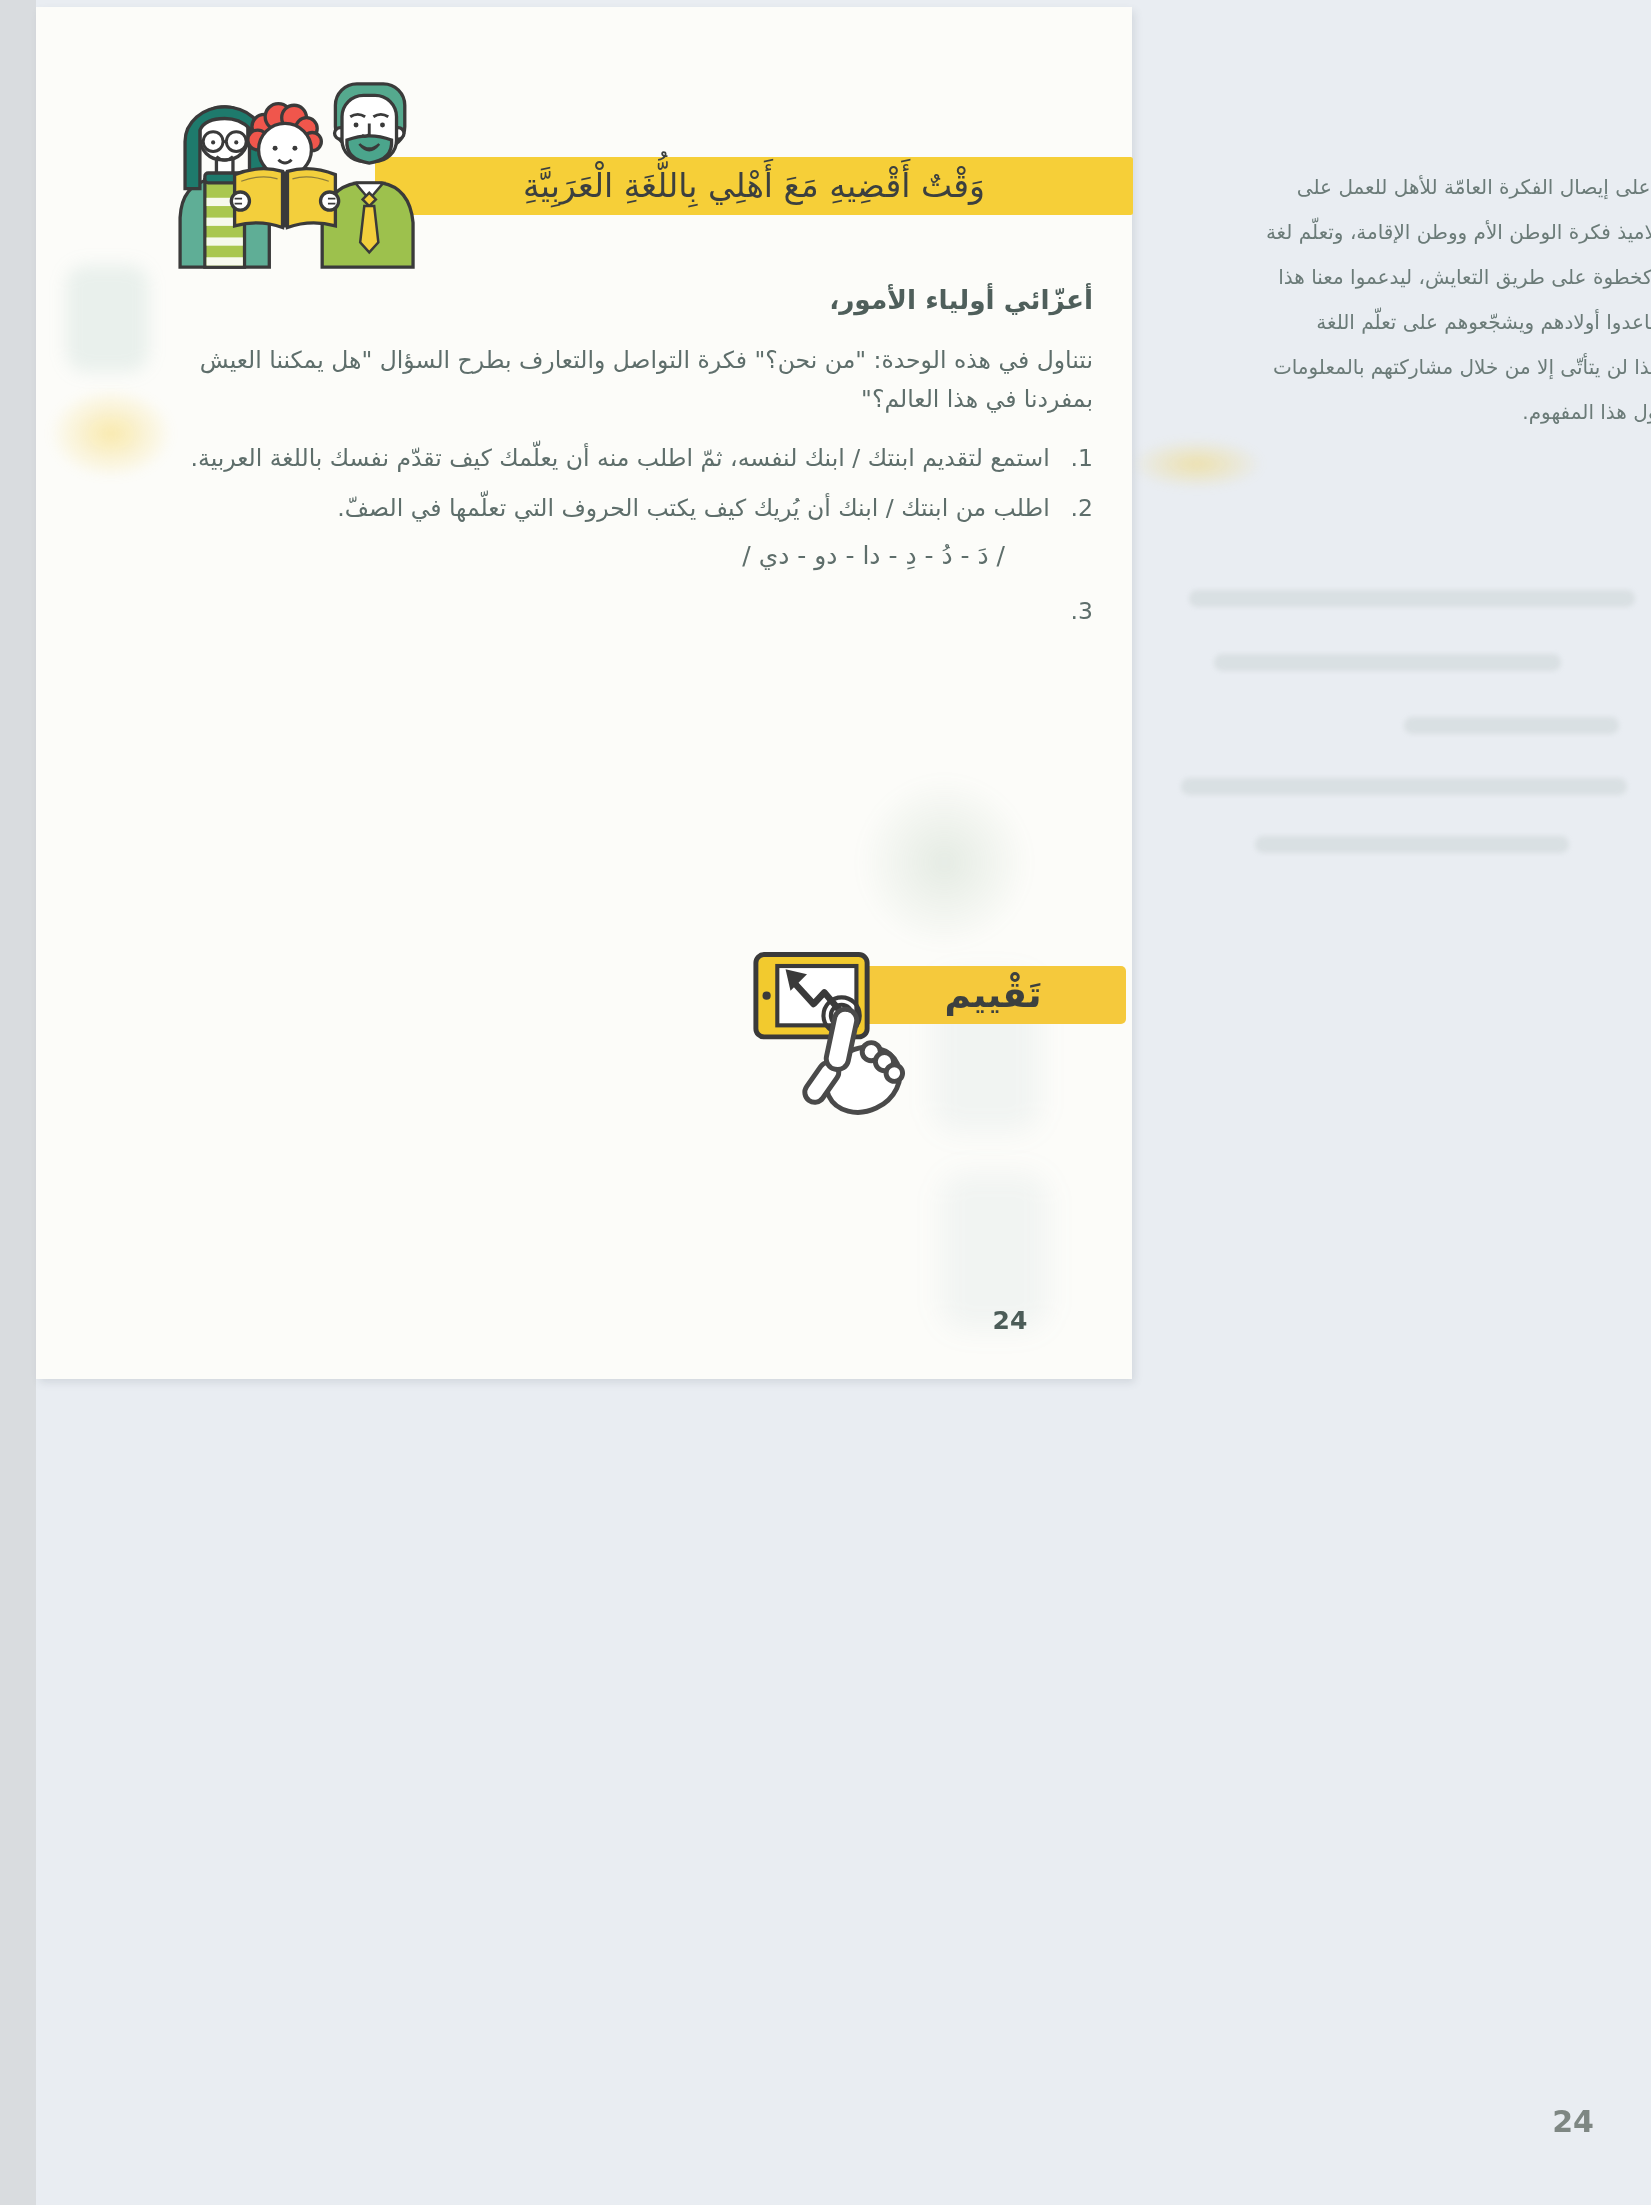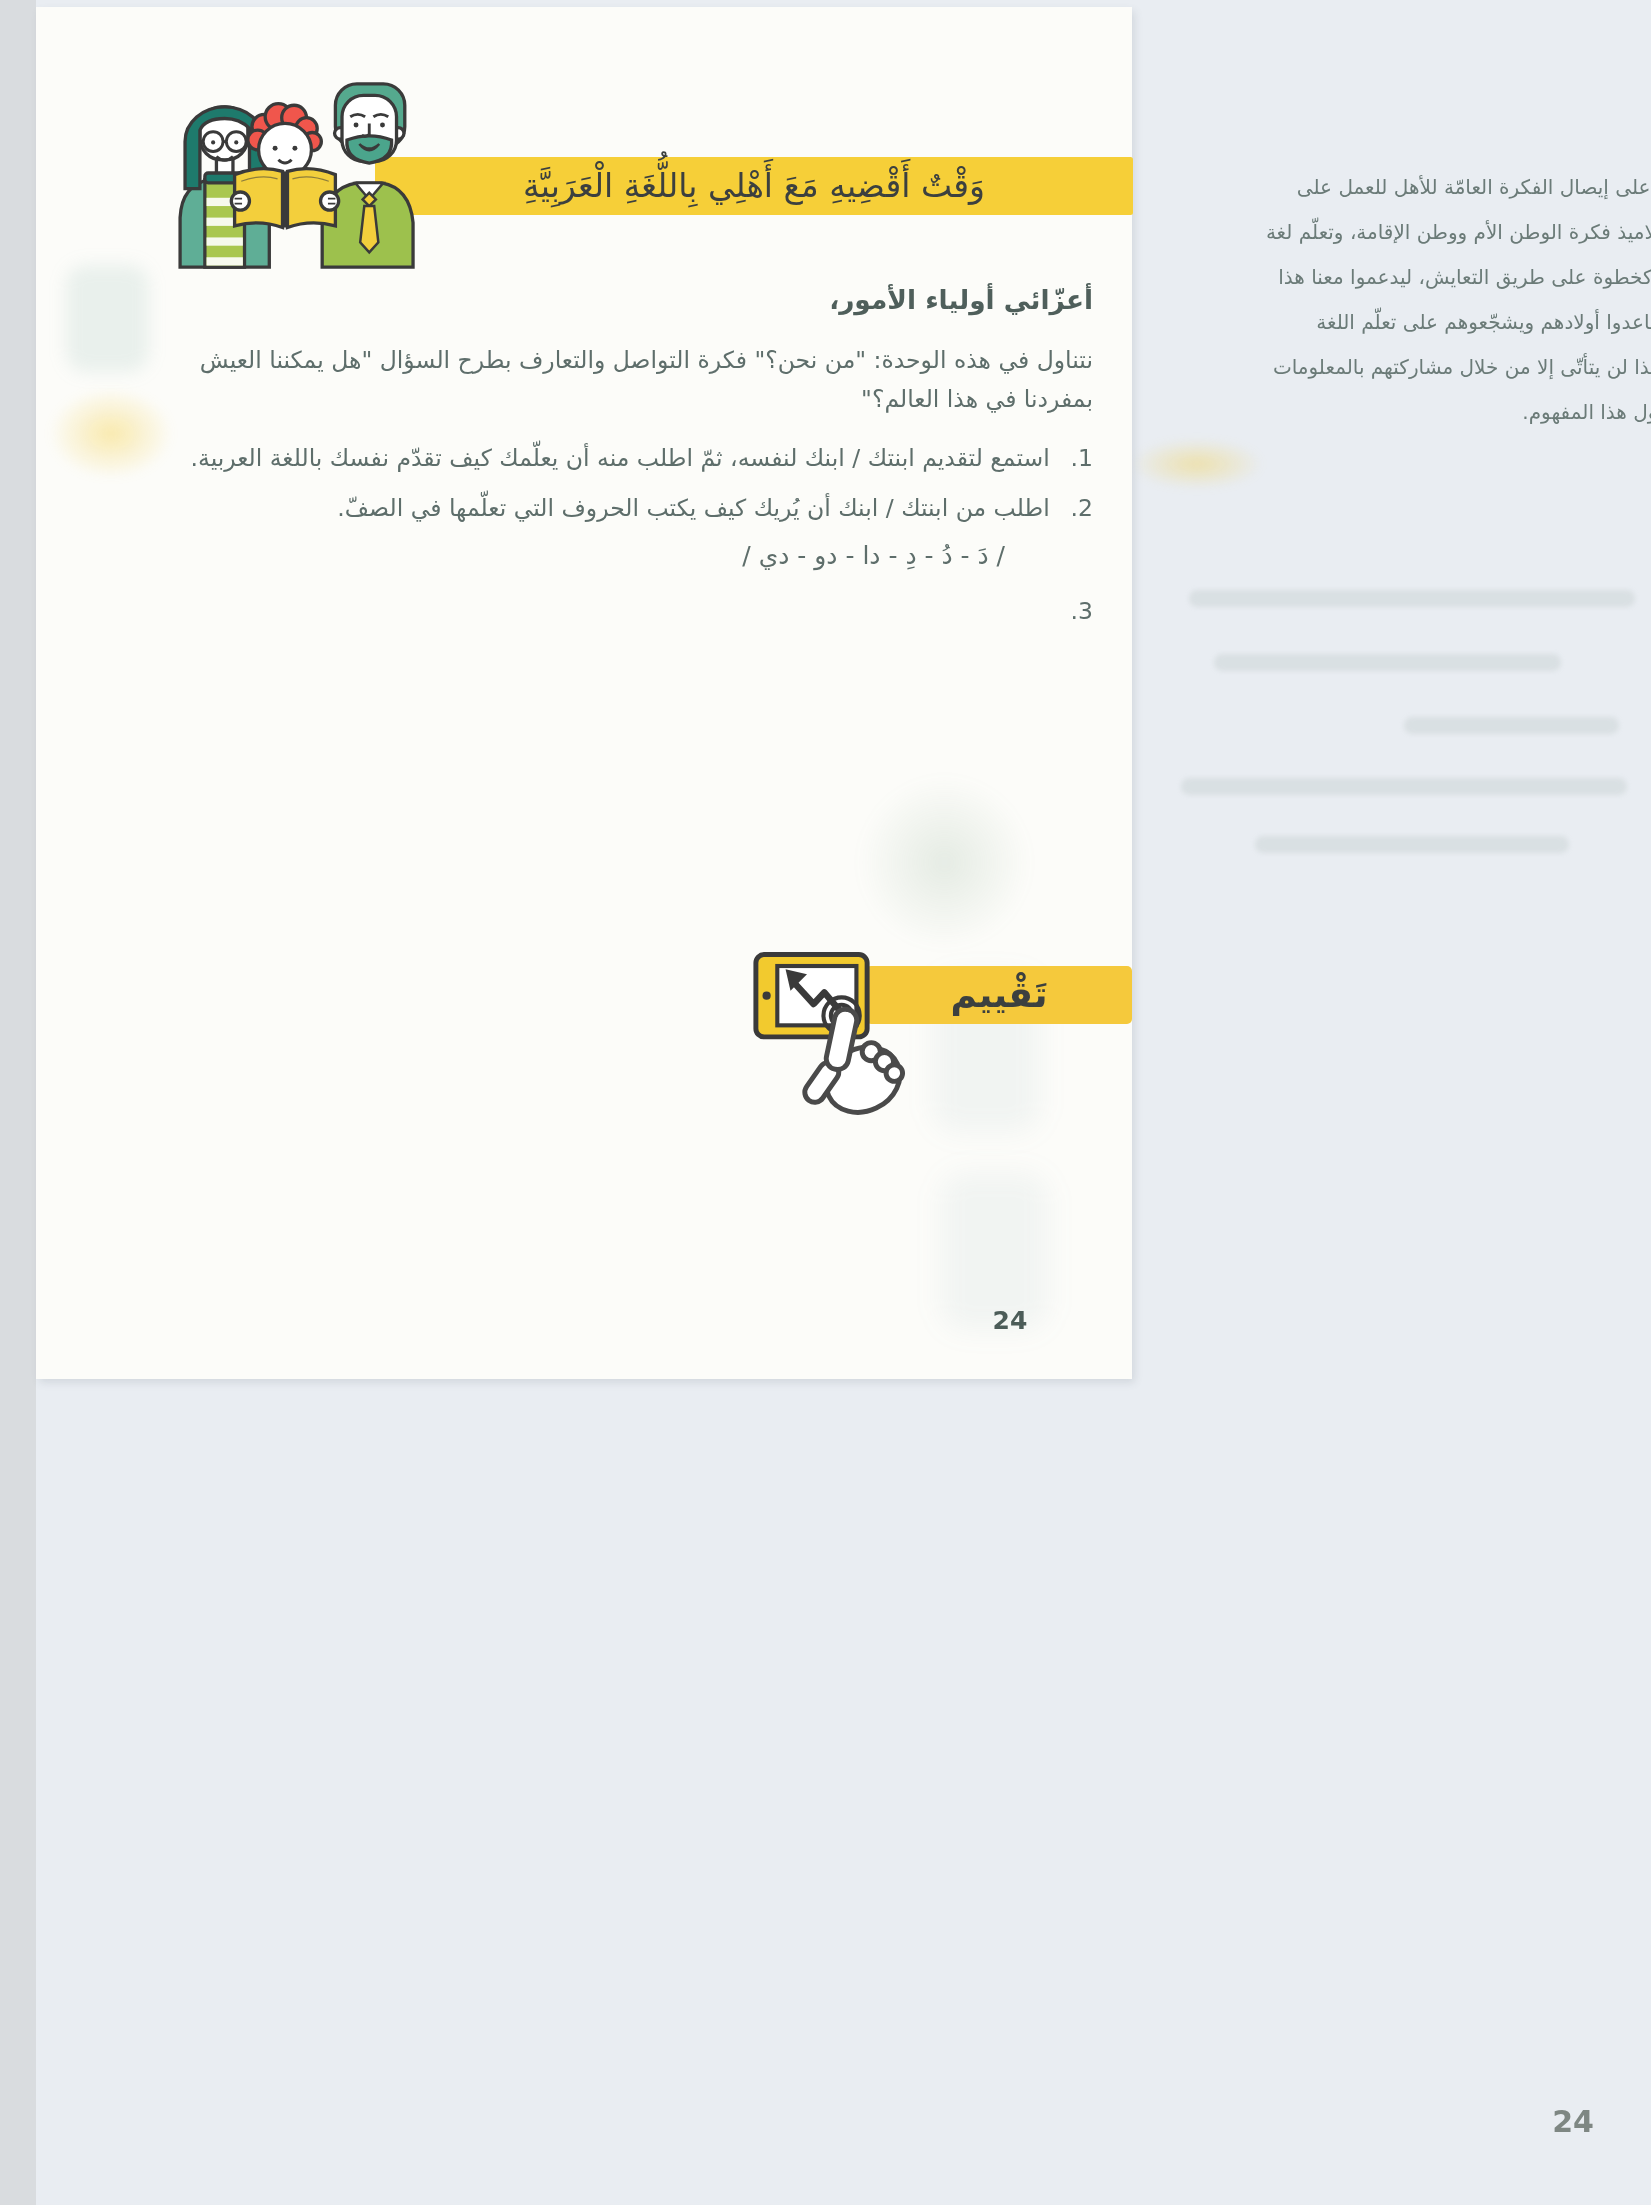--- a/index.html
+++ b/index.html
@@ -35,21 +35,21 @@
   }
   .content h2 { font-size:26.4px; font-weight:bold; color:#4f5f5b; margin:0 0 26.4px; }
   .content p { font-size:23.5px; line-height:39px; margin:0 0 20px; }
   .list-row { display:flex; gap:8.3px; font-size:23.5px; line-height:38px; margin-bottom:11.6px; }
   .list-row .num { min-width:35px; }
   .letters { font-size:25px; line-height:36px; margin:10px 88px 18px 0; letter-spacing:0.8px; }
 
   
   .assessment { position:absolute; left:710px; top:931px; width:423px; height:223px; }
   .assess-bar {
-    position:absolute; left:120px; top:28px; width:266px; height:58px;
+    position:absolute; left:114px; top:28px; width:266px; height:58px;
     background:#f5c93c; border-radius:5px;
     display:flex; align-items:center; justify-content:center;
   }
   .assess-bar .t { font-size:36px; font-weight:bold; color:#3c403f; }
   .assess-icon { position:absolute; left:0; top:0; width:206px; height:206px; z-index:2; }
 
   .page-num {
     position:absolute; left:941px; top:1299px; width:66px; text-align:center;
     font-size:25px; font-weight:bold; color:#4c5c58;
   }

